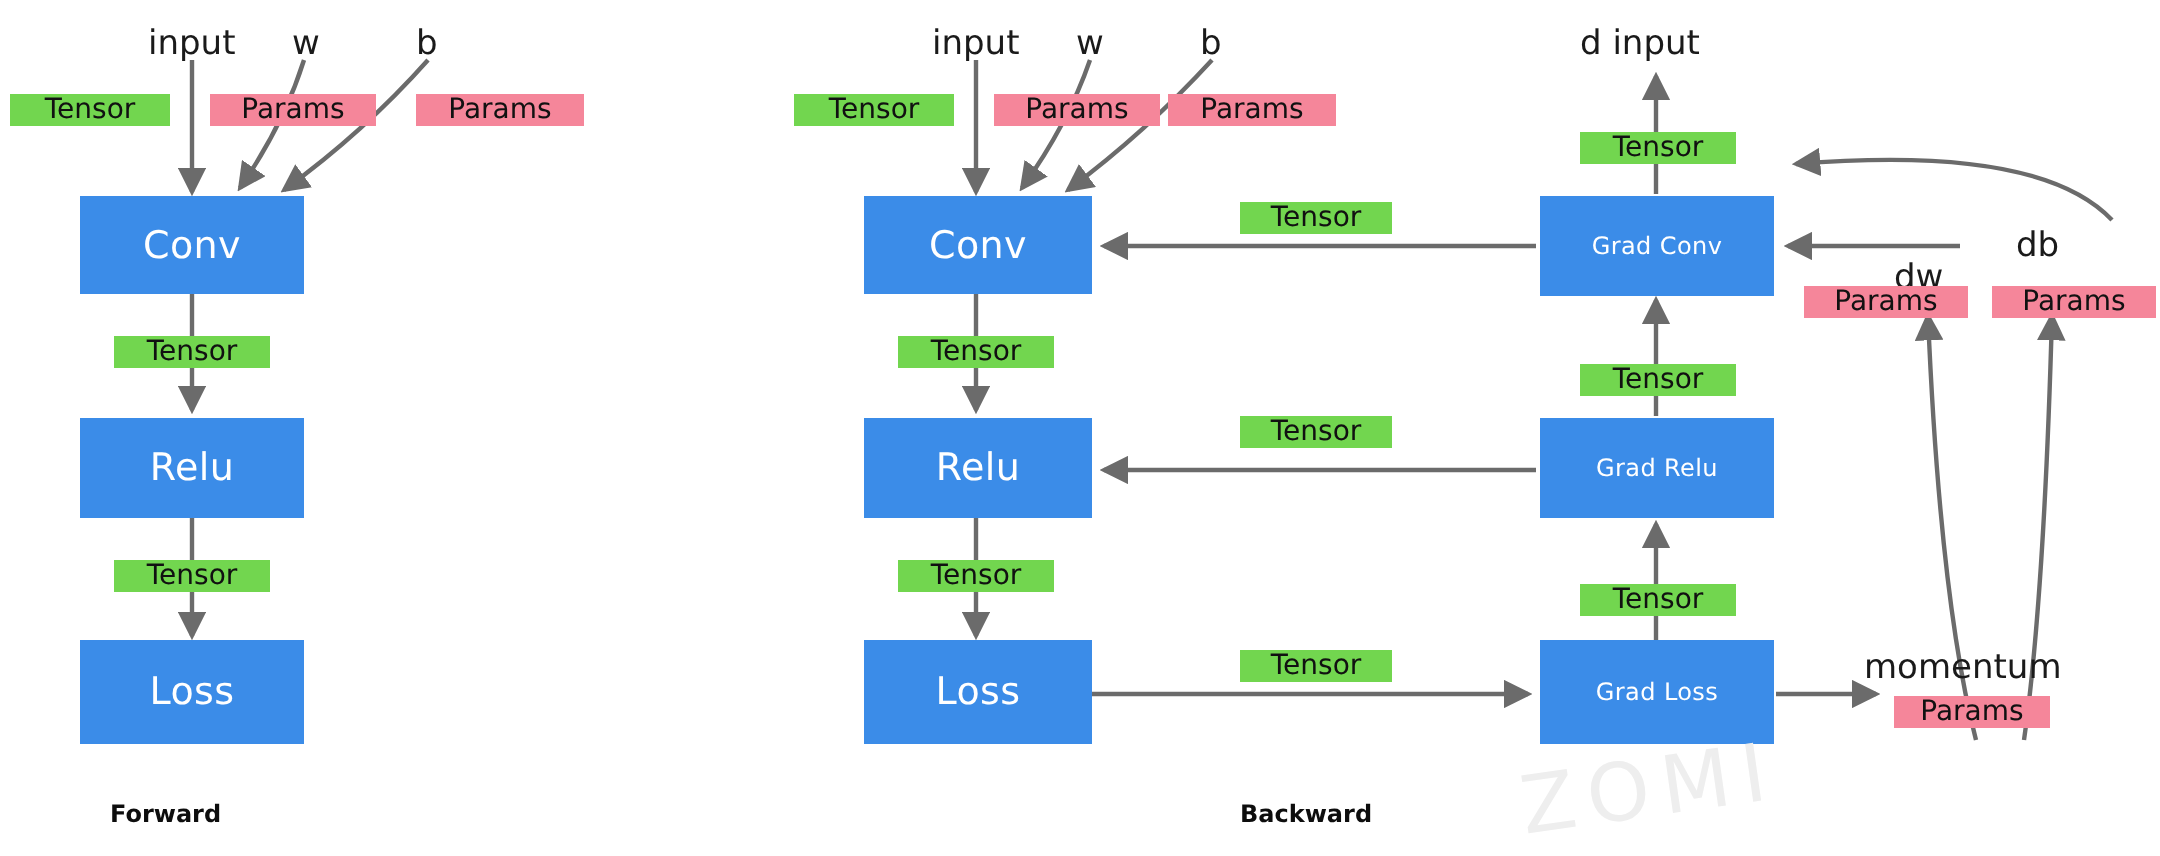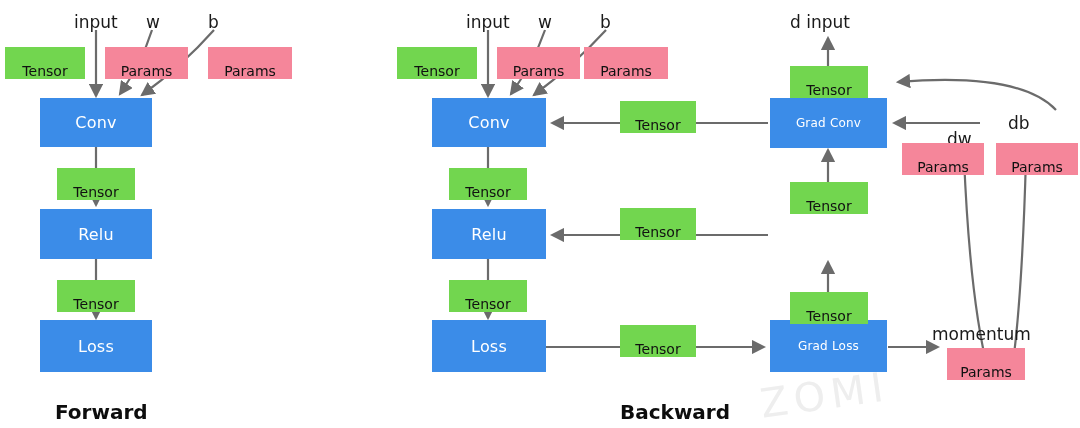--- a/index.html
+++ b/index.html
@@ -1,32 +1,32 @@
 <!DOCTYPE html>
 <html><head>
 <meta charset="utf-8">
 <style>
   html,body{margin:0;padding:0;background:#ffffff;}
   body{font-family:"DejaVu Sans","Liberation Sans",sans-serif;}
   #stage{position:relative;width:1080px;height:428px;background:#fff;overflow:hidden;}
   svg.layer{position:absolute;left:0;top:0;width:1080px;height:428px;pointer-events:none;}
 
   .node{position:absolute;background:#3b8ce8;color:#fff;display:flex;align-items:center;
-        justify-content:center;font-size:16px;letter-spacing:.2px;font-family:"DejaVu Sans",sans-serif;}
+        justify-content:center;font-size:19px;letter-spacing:.2px;font-family:"DejaVu Sans",sans-serif;}
   .node.wide{font-size:12px;}
 
   .badge{position:absolute;height:16px;line-height:16px;font-size:14px;color:#111;
          text-align:center;white-space:nowrap;font-family:"DejaVu Sans",sans-serif;
-         box-sizing:border-box;padding:16px 4px;}
+         box-sizing:border-box;padding:0 4px;}
   .badge.tensor{background:#72d64f;}
   .badge.params{background:#f5869a;}
 
   .plain{position:absolute;font-size:17px;color:#1a1a1a;white-space:nowrap;
          font-family:"DejaVu Sans",sans-serif;}
-  .caption{position:absolute;font-size:20px;font-weight:bold;color:#0d0d0d;white-space:nowrap;
+  .caption{position:absolute;font-size:12px;font-weight:bold;color:#0d0d0d;white-space:nowrap;
            font-family:"DejaVu Sans",sans-serif;}
   .watermark{position:absolute;font-size:23px;color:#cfcfcf;white-space:nowrap;
              font-family:"DejaVu Sans",sans-serif;opacity:.95;}
   .watermark2{position:absolute;font-size:40px;color:#eeeeee;white-space:nowrap;
               font-family:"DejaVu Sans",sans-serif;letter-spacing:6px;}
 </style>
 </head>
 <body>
 
 <div id="stage">
@@ -104,20 +104,21 @@
   <div class="badge tensor" style="left:620px;top:101px;width:76px;">Tensor</div>
   <div class="badge tensor" style="left:620px;top:208px;width:76px;">Tensor</div>
   <div class="badge tensor" style="left:620px;top:325px;width:76px;">Tensor</div>
 
   <div class="caption" style="left:620px;top:400px;text-align:center;">Backward</div>
 
   <div class="plain" style="left:790px;top:12px;text-align:center;">d input</div>
   <div class="badge tensor" style="left:790px;top:66px;width:78px;">Tensor</div>
 
   <div class="node wide" style="left:770px;top:98px;width:117px;height:50px;">Grad Conv</div>
+  <div class="node wide" style="left:770px;top:209px;width:117px;height:50px;">Grad Relu</div>
   <div class="node wide" style="left:770px;top:320px;width:117px;height:52px;">Grad Loss</div>
 
   <div class="badge tensor" style="left:790px;top:182px;width:78px;">Tensor</div>
   <div class="badge tensor" style="left:790px;top:292px;width:78px;">Tensor</div>
 
   <div class="plain" style="left:947px;top:113px;margin-top:16px;">dw</div>
   <div class="plain" style="left:1008px;top:113px;">db</div>
   <div class="badge params" style="left:902px;top:143px;width:82px;">Params</div>
   <div class="badge params" style="left:996px;top:143px;width:82px;">Params</div>
 

